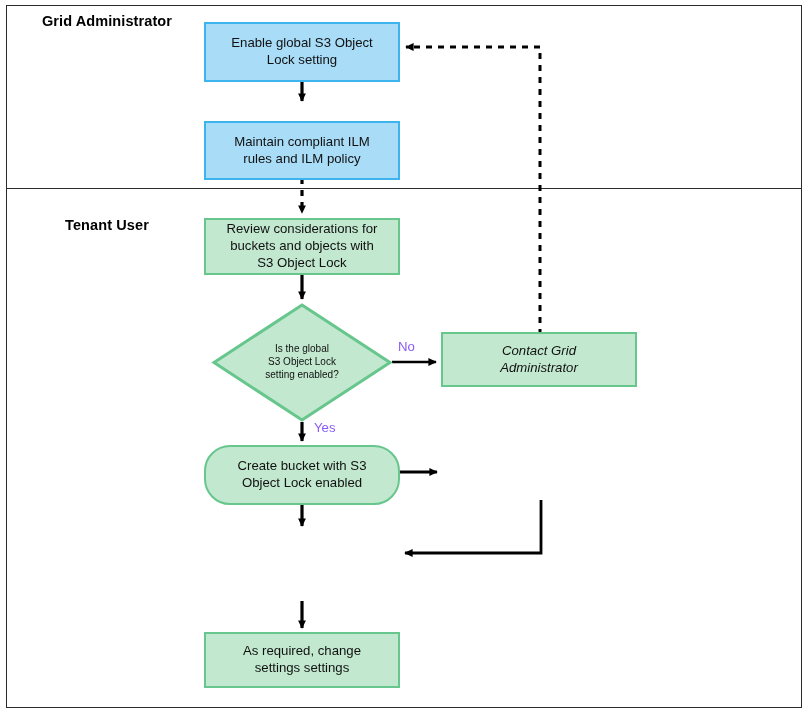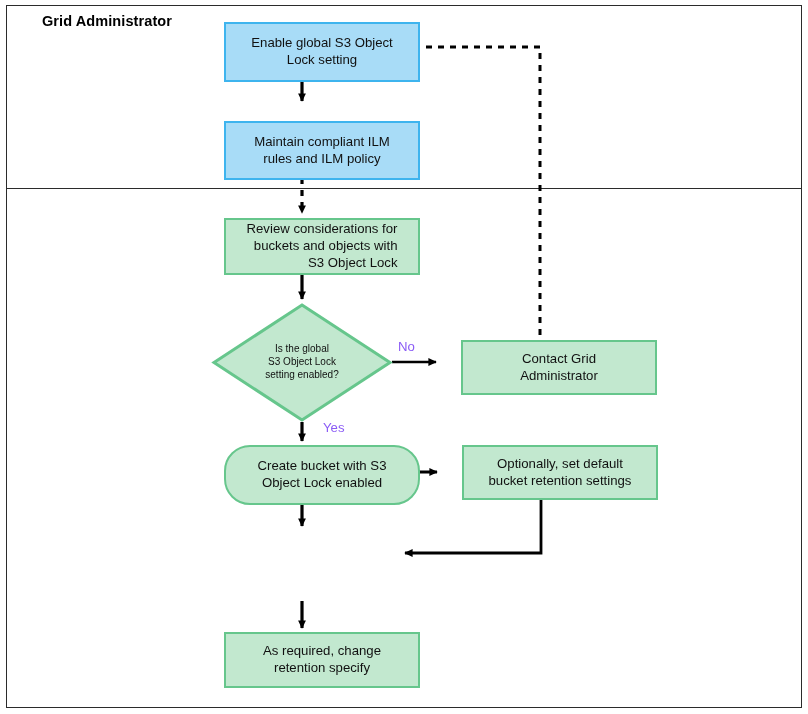--- a/index.html
+++ b/index.html
@@ -59,21 +59,20 @@
     box-sizing: border-box;
     display: flex;
     align-items: center;
     justify-content: center;
     text-align: center;
     font-size: 13.2px;
     line-height: 1.28;
     color: #111111;
     padding: 2px 6px;
     white-space: pre-line;
-    margin-left: 20px;
   }
   .node.blue {
     background: #a8dcf7;
     border: 2px solid #3eb4ee;
   }
   .node.green {
     background: #c2e8cf;
     border: 2px solid #66c68c;
   }
   .diamond-wrap {
@@ -119,20 +118,21 @@
 <body>
 
 <div id="canvas">
 
   <div class="frame"></div>
   <div class="divider"></div>
 
   <div class="swimlane-label" id="lane-grid-admin-label">Grid
 Administrator</div>
 
+  <div class="swimlane-label" id="lane-tenant-label">Tenant User</div>
 
   <svg class="connectors" viewBox="0 0 808 714" xmlns="http://www.w3.org/2000/svg">
     <defs>
       <marker id="arrow" markerWidth="9" markerHeight="9" refX="7.6" refY="4.5" orient="auto" markerUnits="userSpaceOnUse">
         <path d="M0,0.6 L8.4,4.5 L0,8.4 z" fill="#000000"></path>
       </marker>
     </defs>
 
     <line x1="302" y1="82" x2="302" y2="101" stroke="#000000" stroke-width="3.2" marker-end="url(#arrow)"></line>
 
@@ -154,43 +154,41 @@
 
     <line x1="302" y1="601" x2="302" y2="628" stroke="#000000" stroke-width="3.2" marker-end="url(#arrow)"></line>
   </svg>
 
   <div class="node blue" style="left:204px; top:22px; width:196px; height:60px;">Enable global S3 Object
 Lock setting</div>
 
   <div class="node blue" style="left:204px; top:121px; width:196px; height:59px;">Maintain compliant ILM
 rules and ILM policy</div>
 
-  <div class="node green" style="left:204px; top:218px; width:196px; height:57px;text-align:right;">Review considerations for
+  <div class="node green" style="left:204px; top:218px; width:196px; height:57px;">Review considerations for
 buckets and objects with
 S3 Object Lock</div>
 
   <div class="diamond-wrap" style="left:212px; top:303px; width:180px; height:119px;">
     <svg width="180" height="119" viewBox="0 0 180 119" xmlns="http://www.w3.org/2000/svg">
       <polygon points="90,2 178,59.5 90,117 2,59.5" fill="#c2e8cf" stroke="#66c68c" stroke-width="3"></polygon>
     </svg>
     <div class="diamond-text">Is the global
 S3 Object Lock
 setting enabled?</div>
   </div>
 
-  <div class="node green" style="left:441px; top:340px; width:196px; height:55px;">Contact Grid
+  <div class="node green" style="left:441px; top:332px; width:196px; height:55px;font-style:italic;">Contact Grid
 Administrator</div>
 
   <div class="node green" style="left:204px; top:445px; width:196px; height:60px;border-radius:26px;">Create bucket with S3
 Object Lock enabled</div>
 
-  <div class="node green" style="left:442px; top:445px; width:196px; height:55px;">Optionally, set default
-bucket retention settings</div>
 
 
   <div class="node green" style="left:204px; top:632px; width:196px; height:56px;">As required, change
-retention specify</div>
+settings settings</div>
 
   <div class="edge-label" style="left:398px; top:340px;">No</div>
 
-  <div class="edge-label" style="left:323px; top:421px;">Yes</div>
+  <div class="edge-label" style="left:314px; top:421px;">Yes</div>
 
 </div>
 
 </body></html>

